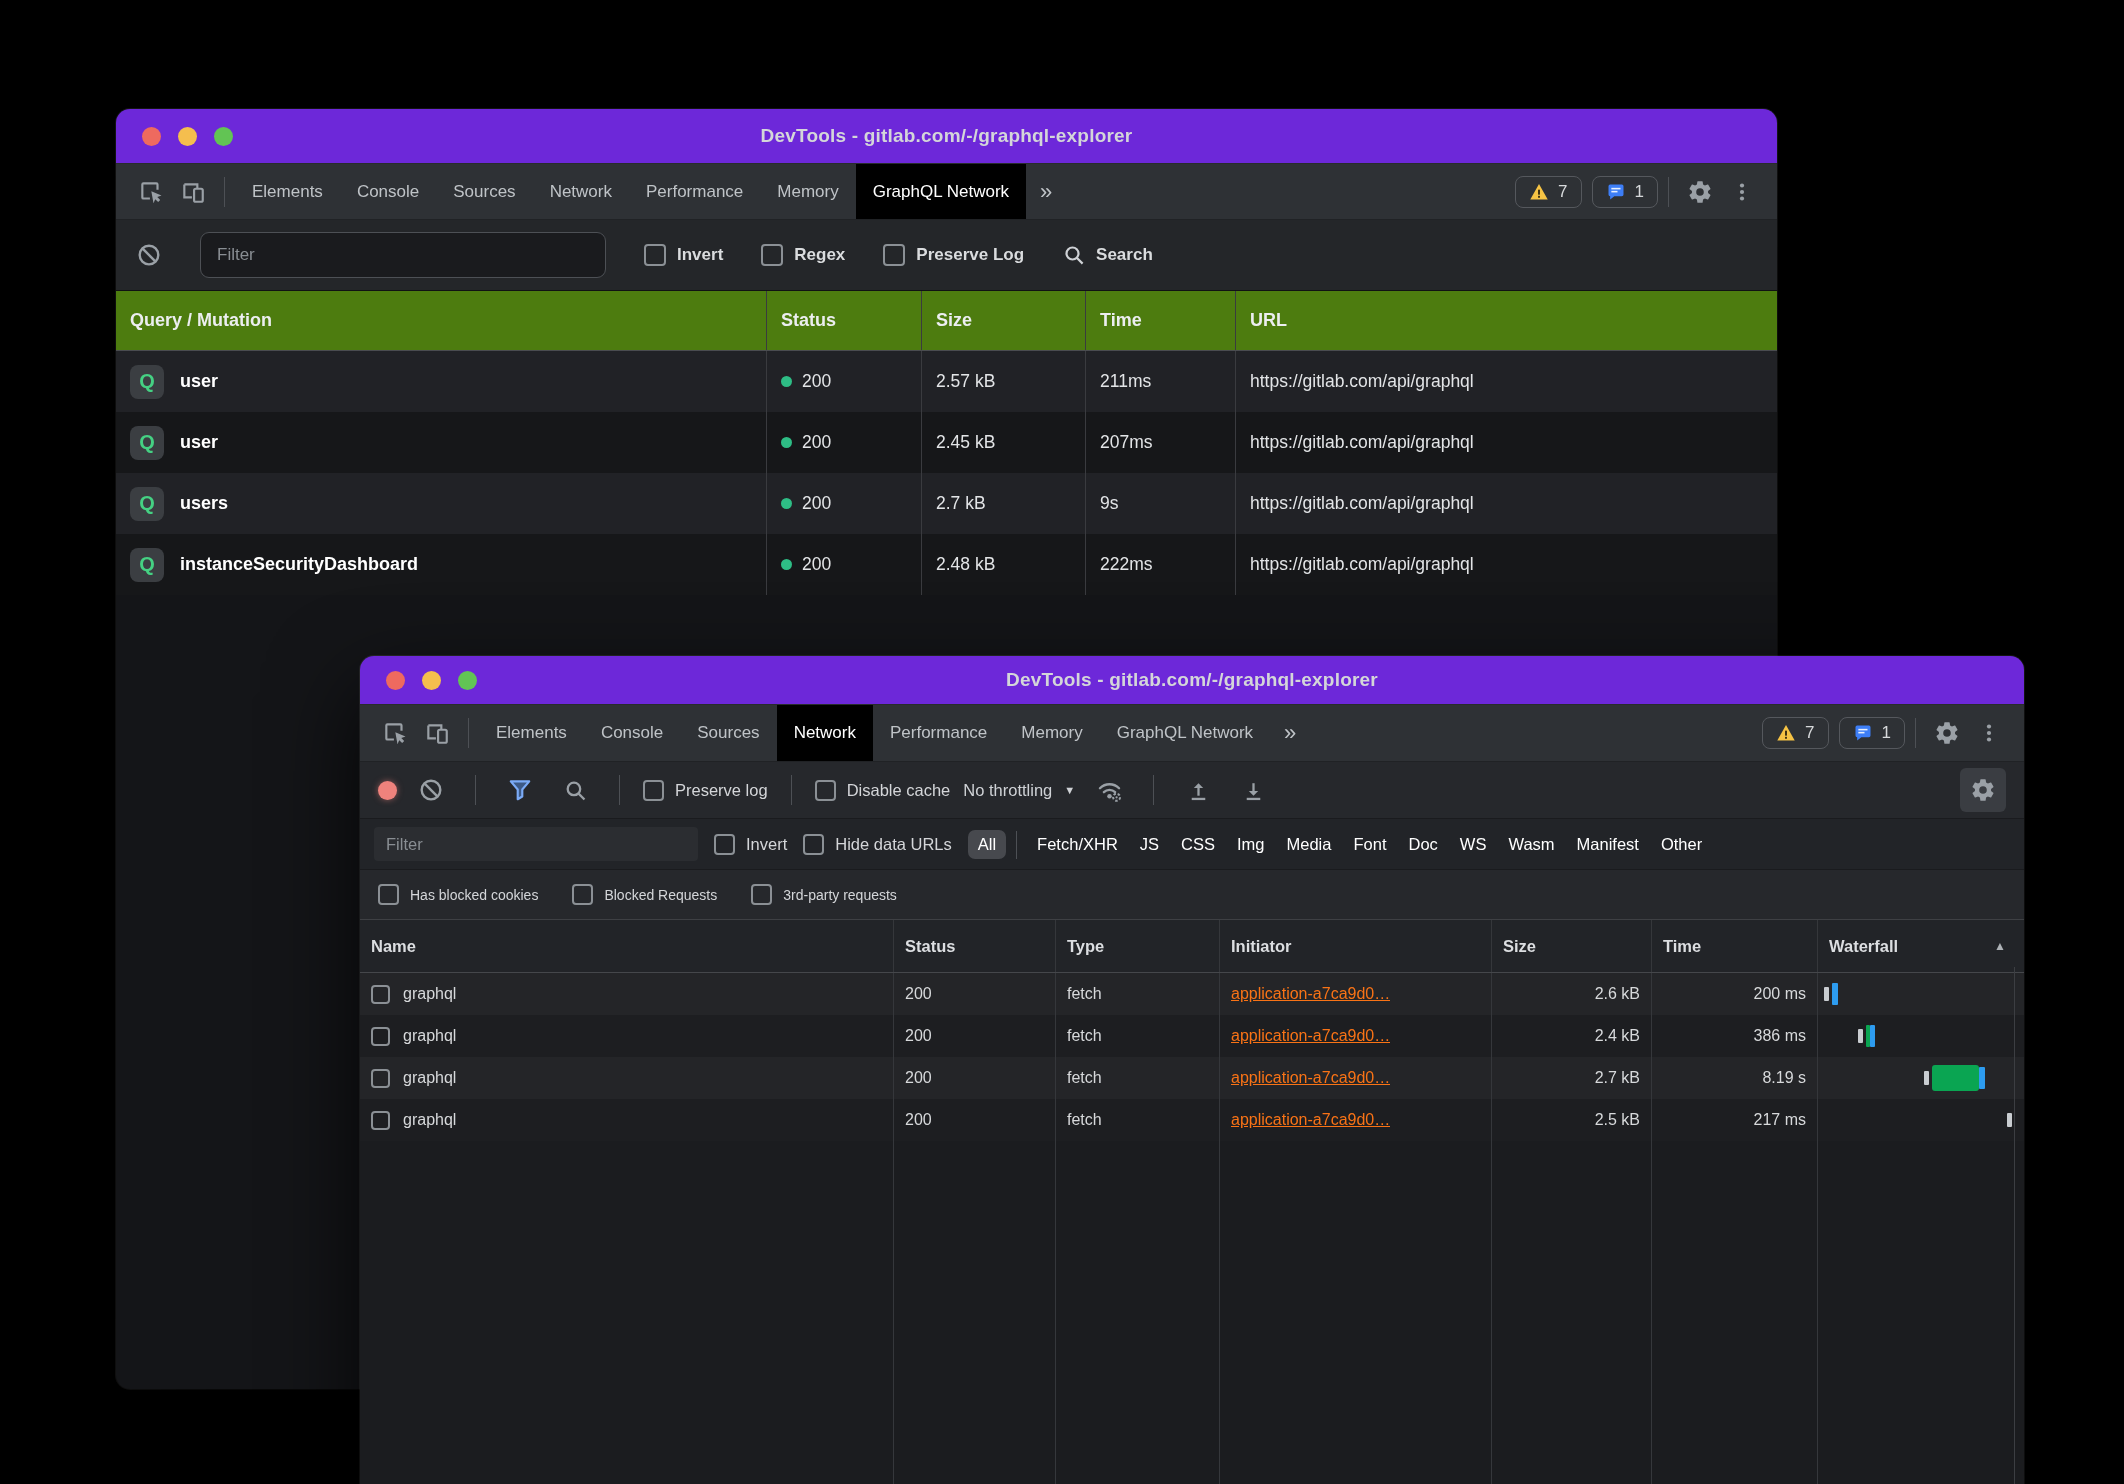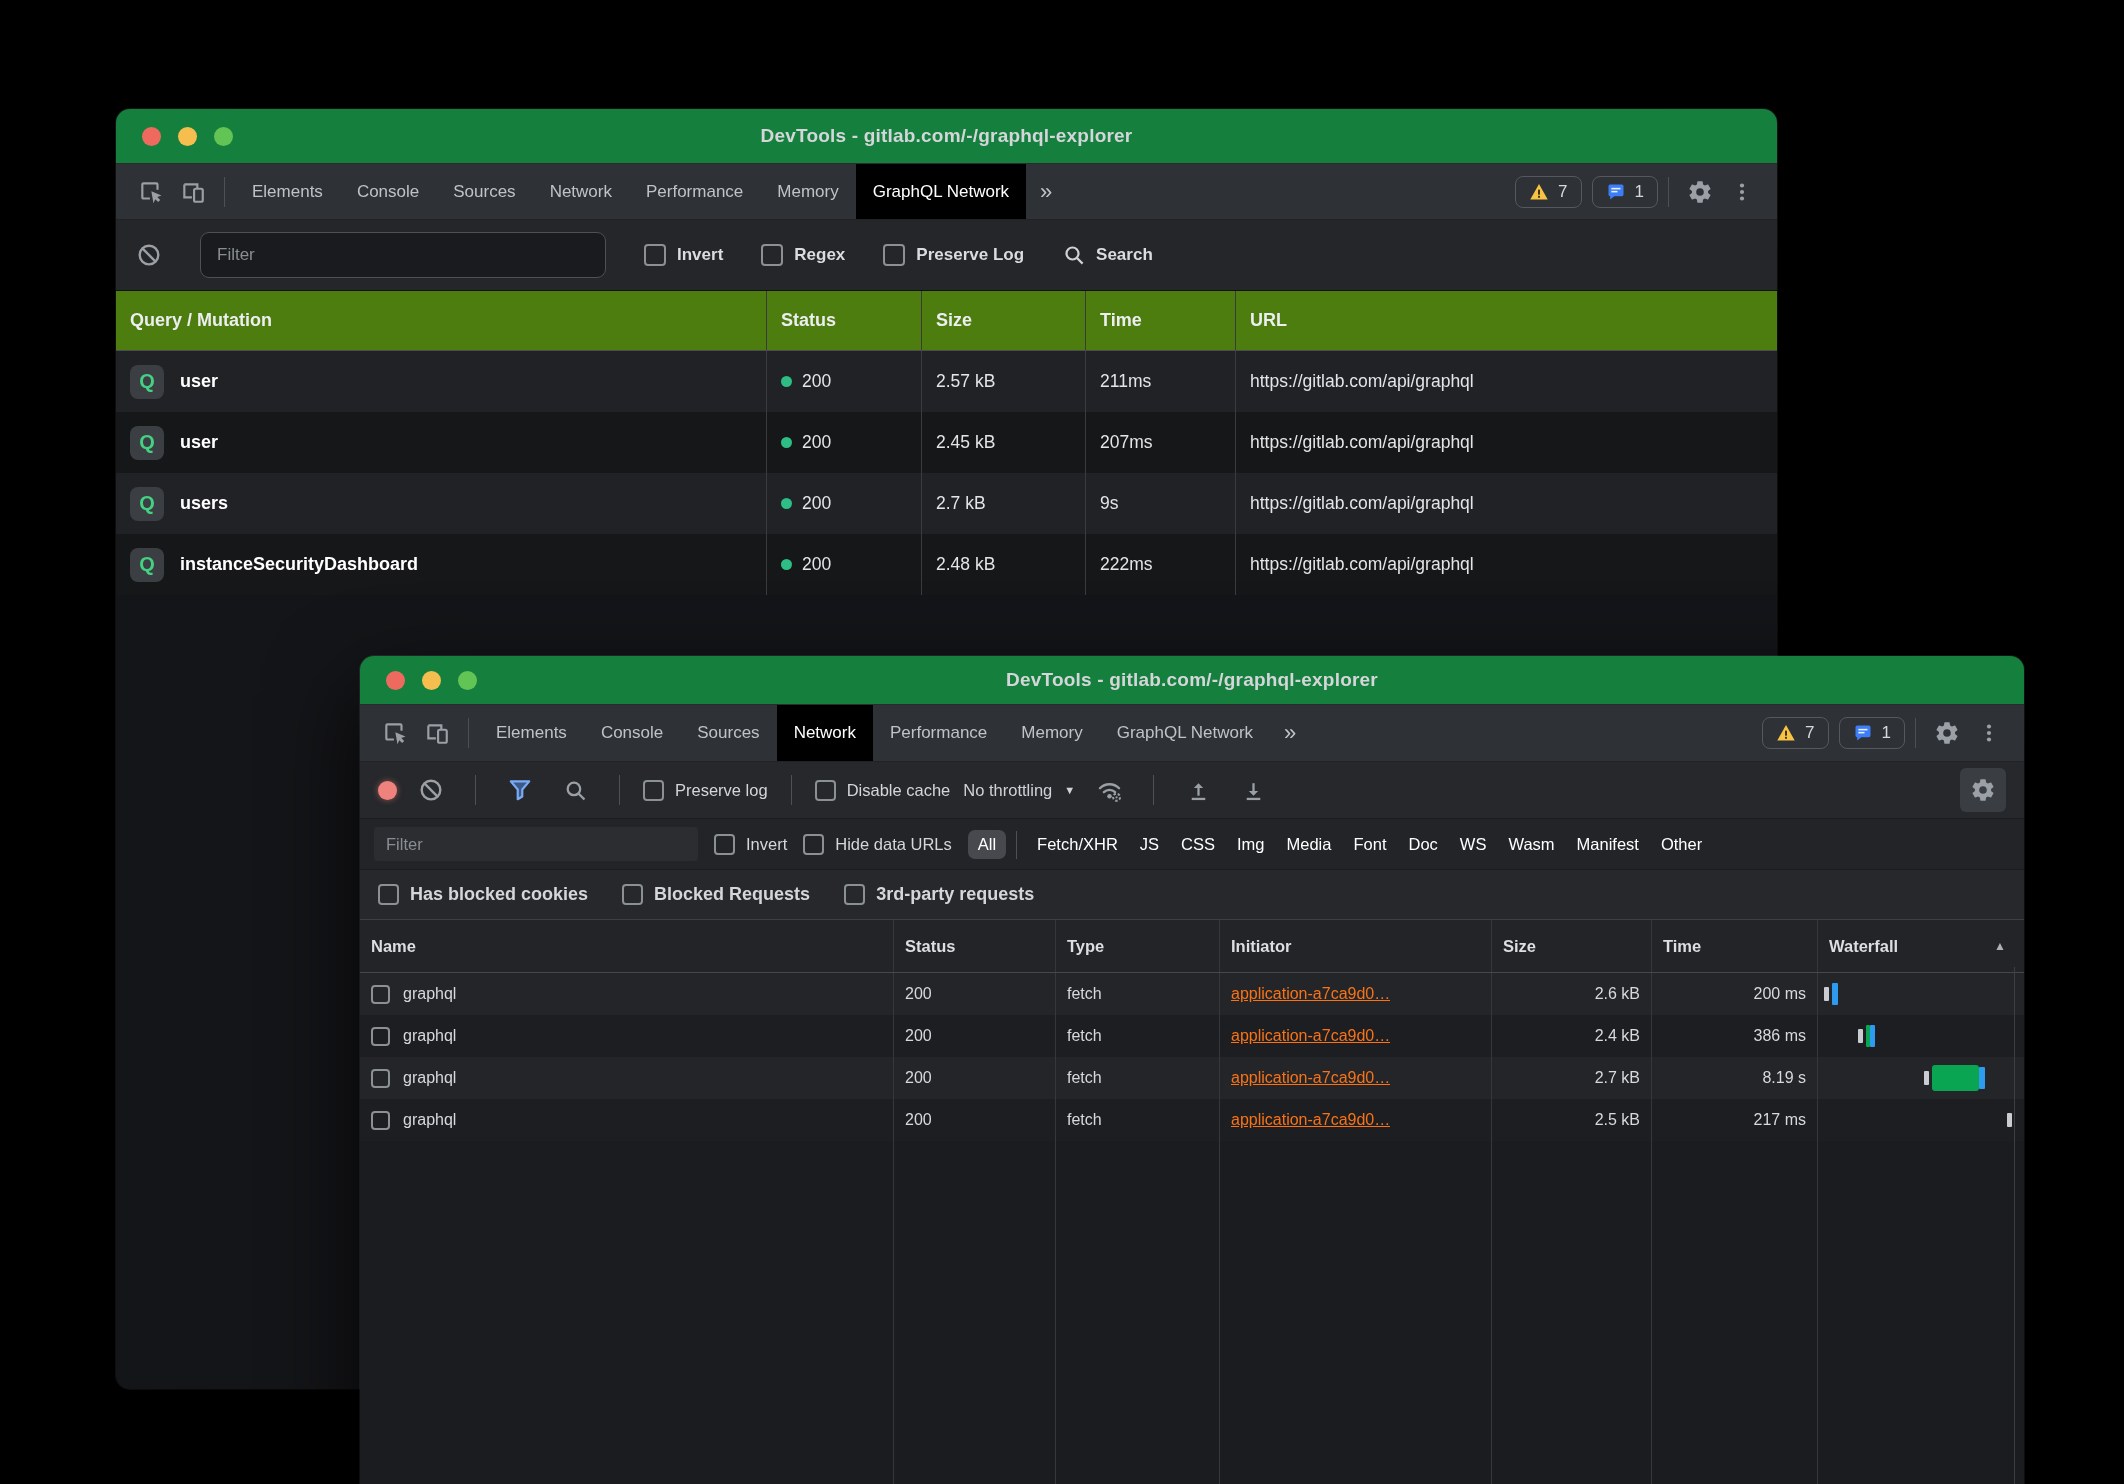--- a/index.html
+++ b/index.html
@@ -4,21 +4,21 @@
 <style>
   html,body{margin:0;padding:0;background:#000;}
   .stage{position:relative;width:2124px;height:1484px;background:#000;overflow:hidden;
          font-family:"Liberation Sans","DejaVu Sans",sans-serif;-webkit-font-smoothing:antialiased;}
   .window{position:absolute;border-radius:14px;overflow:hidden;
           box-shadow:0 34px 90px rgba(0,0,0,.8),0 0 0 1px rgba(255,255,255,.09);}
   .win-back{left:116px;top:109px;width:1661px;height:1280px;background:#141518;}
   .win-front{left:360px;top:656px;width:1664px;height:890px;background:#1b1c1f;}
 
   
-  .titlebar{position:relative;display:flex;align-items:center;background:#15803d;border-bottom:1px solid #292b2e;}
+  .titlebar{position:relative;display:flex;align-items:center;background:#6d28d9;border-bottom:1px solid #292b2e;}
   .win-back .titlebar{height:54px;}
   .win-front .titlebar{height:48px;}
   .traffic{position:absolute;left:26px;display:flex;gap:17px;}
   .tl{width:19px;height:19px;border-radius:50%;}
   .title{flex:1;text-align:center;color:#d4d6d9;font-weight:700;font-size:19px;letter-spacing:.2px;}
 
   
   .tabbar{display:flex;align-items:center;background:#2e3135;padding:0 14px;border-bottom:1px solid #202225;}
   .win-back .tabbar{height:55px;}
   .win-front .tabbar{height:56px;}
@@ -70,21 +70,21 @@
   .net-filterrow{height:50px;background:#222428;display:flex;align-items:center;padding:0 14px;gap:16px;border-bottom:1px solid #1a1b1e;}
   .filter-input-front{width:300px;height:34px;background:#2b2d31;border-radius:4px;display:flex;align-items:center;
                       padding:0 12px;color:#898e93;font-size:16.5px;flex:none;}
   .chips{display:flex;align-items:flex-end;gap:2px;}
   .chip{padding:5px 10px;border-radius:7px;color:#ffffff;font-size:16.5px;white-space:nowrap;}
   .chip.selected{background:#47494e;color:#fff;}
   .chip-div{width:1px;height:28px;background:#4d5055;margin:0 8px;}
 
   
   .net-optionsrow{height:49px;background:#26282c;display:flex;align-items:center;padding:0 18px;gap:34px;border-bottom:1px solid #3e4044;}
-  .net-optionsrow .cb-group{font-weight:700;font-size:18px;color:#d4d6d9;}
+  .net-optionsrow .cb-group{font-weight:400;font-size:14px;color:#d4d6d9;}
 
   
   .net-grid{display:grid;grid-template-columns:534px 162px 164px 272px 160px 166px 1fr;}
   .net-head{height:52px;background:#222428;border-bottom:1px solid #45474b;}
   .net-head .cell{display:flex;align-items:center;color:#dcdee1;font-weight:600;font-size:16.5px;}
   .net-grid .cell{display:flex;align-items:center;padding:0 11px;border-right:1px solid #35373b;min-width:0;position:relative;}
   .net-grid .cell:last-child{border-right:none;}
   .net-row{height:42px;}
   .net-row:nth-child(odd){background:#242528;}
   .net-row:nth-child(even){background:#1d1e21;}

